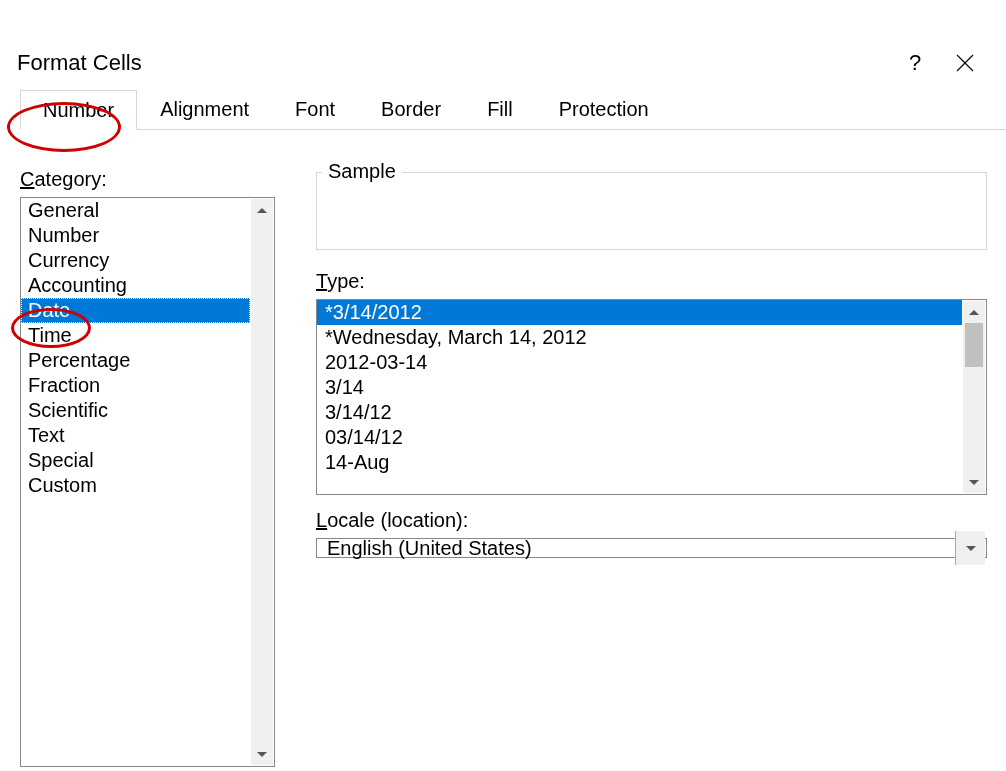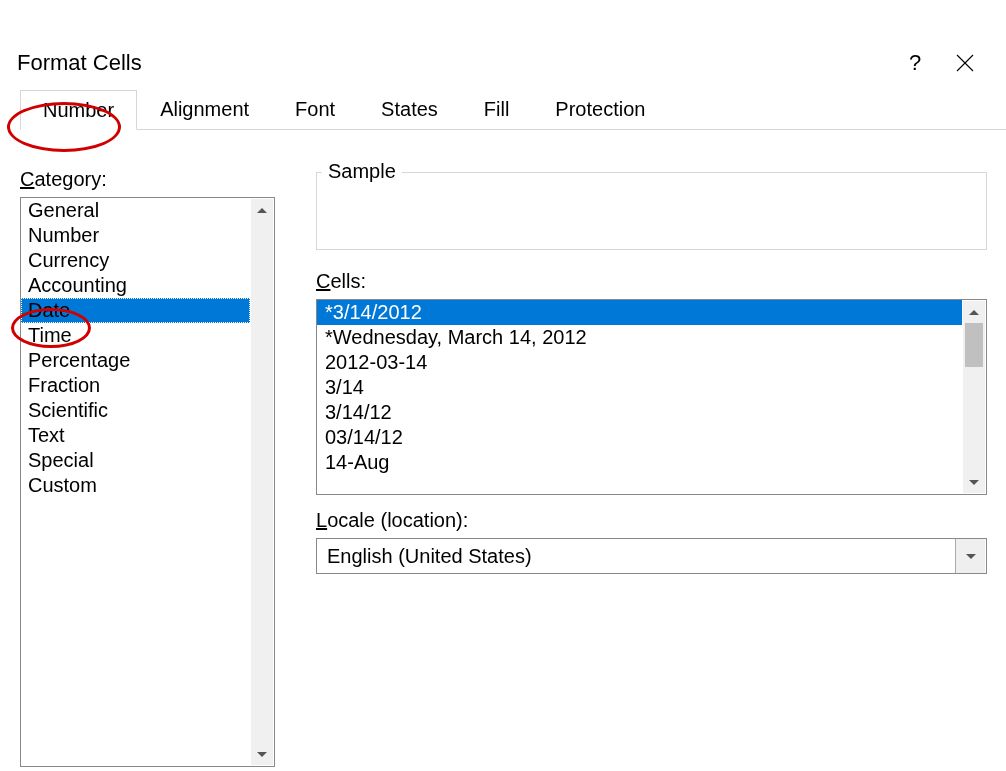--- a/index.html
+++ b/index.html
@@ -106,21 +106,21 @@
     left: 0; right: 24px; top: 0; bottom: 0;
     overflow: hidden;
   }
   .cat-item {
     padding: 1px 7px;
     font-size: 20px;
     cursor: pointer;
   }
   .cat-item.selected {
     background: #0078d7;
-    color: #000000;
+    color: #ffffff;
     outline: 1px dotted #fff;
     outline-offset: -1px;
   }
   .list-scroll {
     position: absolute;
     top: 1px; right: 1px; bottom: 1px;
     width: 22px;
     background: #f0f0f0;
     display: flex;
     flex-direction: column;
@@ -184,21 +184,21 @@
   }
   .type-item.selected {
     background: #0078d7;
     color: #fff;
   }
 
   .locale-label { margin-top: 14px; }
   .locale-select {
     margin-top: 4px;
     width: 100%;
-    height: 36px;
+    height: 20px;
     border: 1px solid #888;
     display: flex;
     align-items: center;
     position: relative;
     cursor: pointer;
     background: #fff;
     gap: 12px;
   }
   .locale-select .sel-text {
     flex: 1;
@@ -244,21 +244,21 @@
         <line x1="1" y1="1" x2="17" y2="17"></line>
           <line x1="17" y1="1" x2="1" y2="17"></line>
       </svg>
     </div>
   </div>
 
   <div class="tabs">
     <div class="tab active">Number</div>
     <div class="tab">Alignment</div>
     <div class="tab">Font</div>
-    <div class="tab">States</div>
+    <div class="tab">Border</div>
     <div class="tab">Fill</div>
     <div class="tab">Protection</div>
   </div>
 
   <div class="content">
     <div class="left-col">
       <span class="label underline-first">Category:</span>
       <div class="category-list">
         <div class="cat-items">
           <div class="cat-item">General</div>
@@ -285,21 +285,21 @@
         </div>
       </div>
     </div>
 
     <div class="right-col">
       <div class="sample-group">
         <span class="g-label">Sample</span>
         <div class="sample-box"></div>
       </div>
 
-      <span class="label underline-first">Cells:</span>
+      <span class="label underline-first">Type:</span>
       <div class="type-list">
         <div class="type-items">
           <div class="type-item selected">*3/14/2012</div>
           <div class="type-item">*Wednesday, March 14, 2012</div>
           <div class="type-item">2012-03-14</div>
           <div class="type-item">3/14</div>
           <div class="type-item">3/14/12</div>
           <div class="type-item">03/14/12</div>
           <div class="type-item">14-Aug</div>
         </div>

